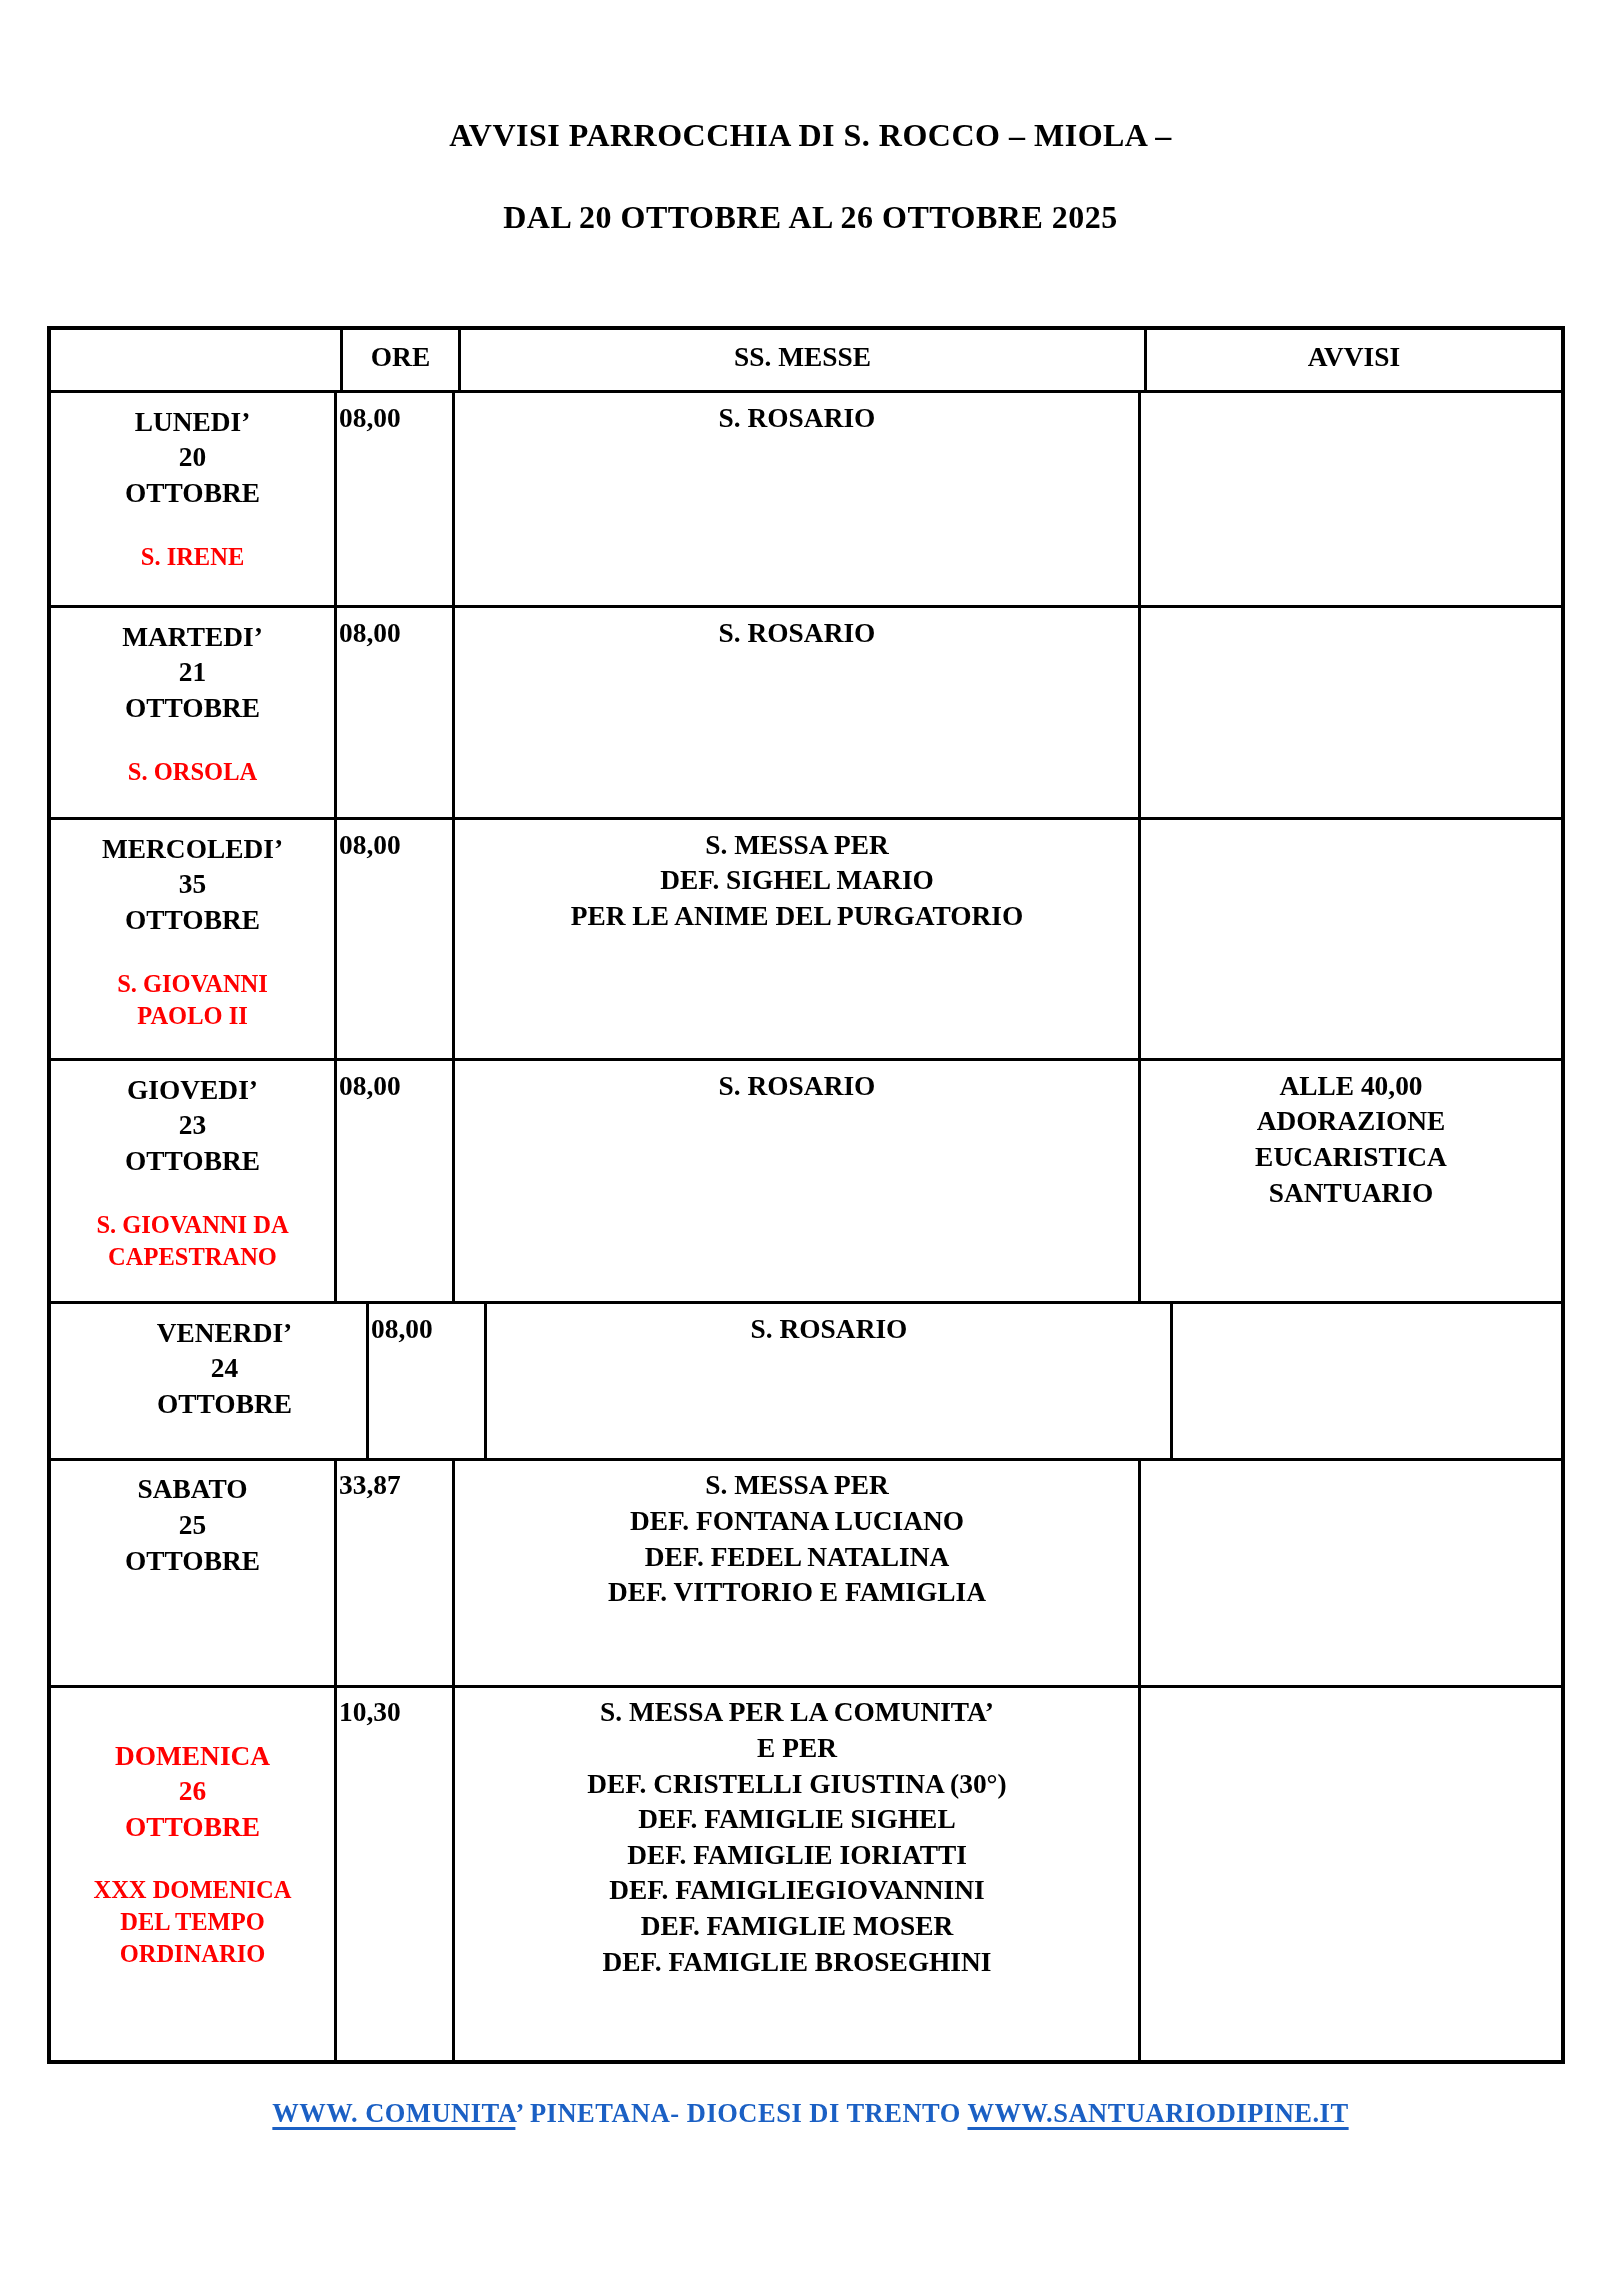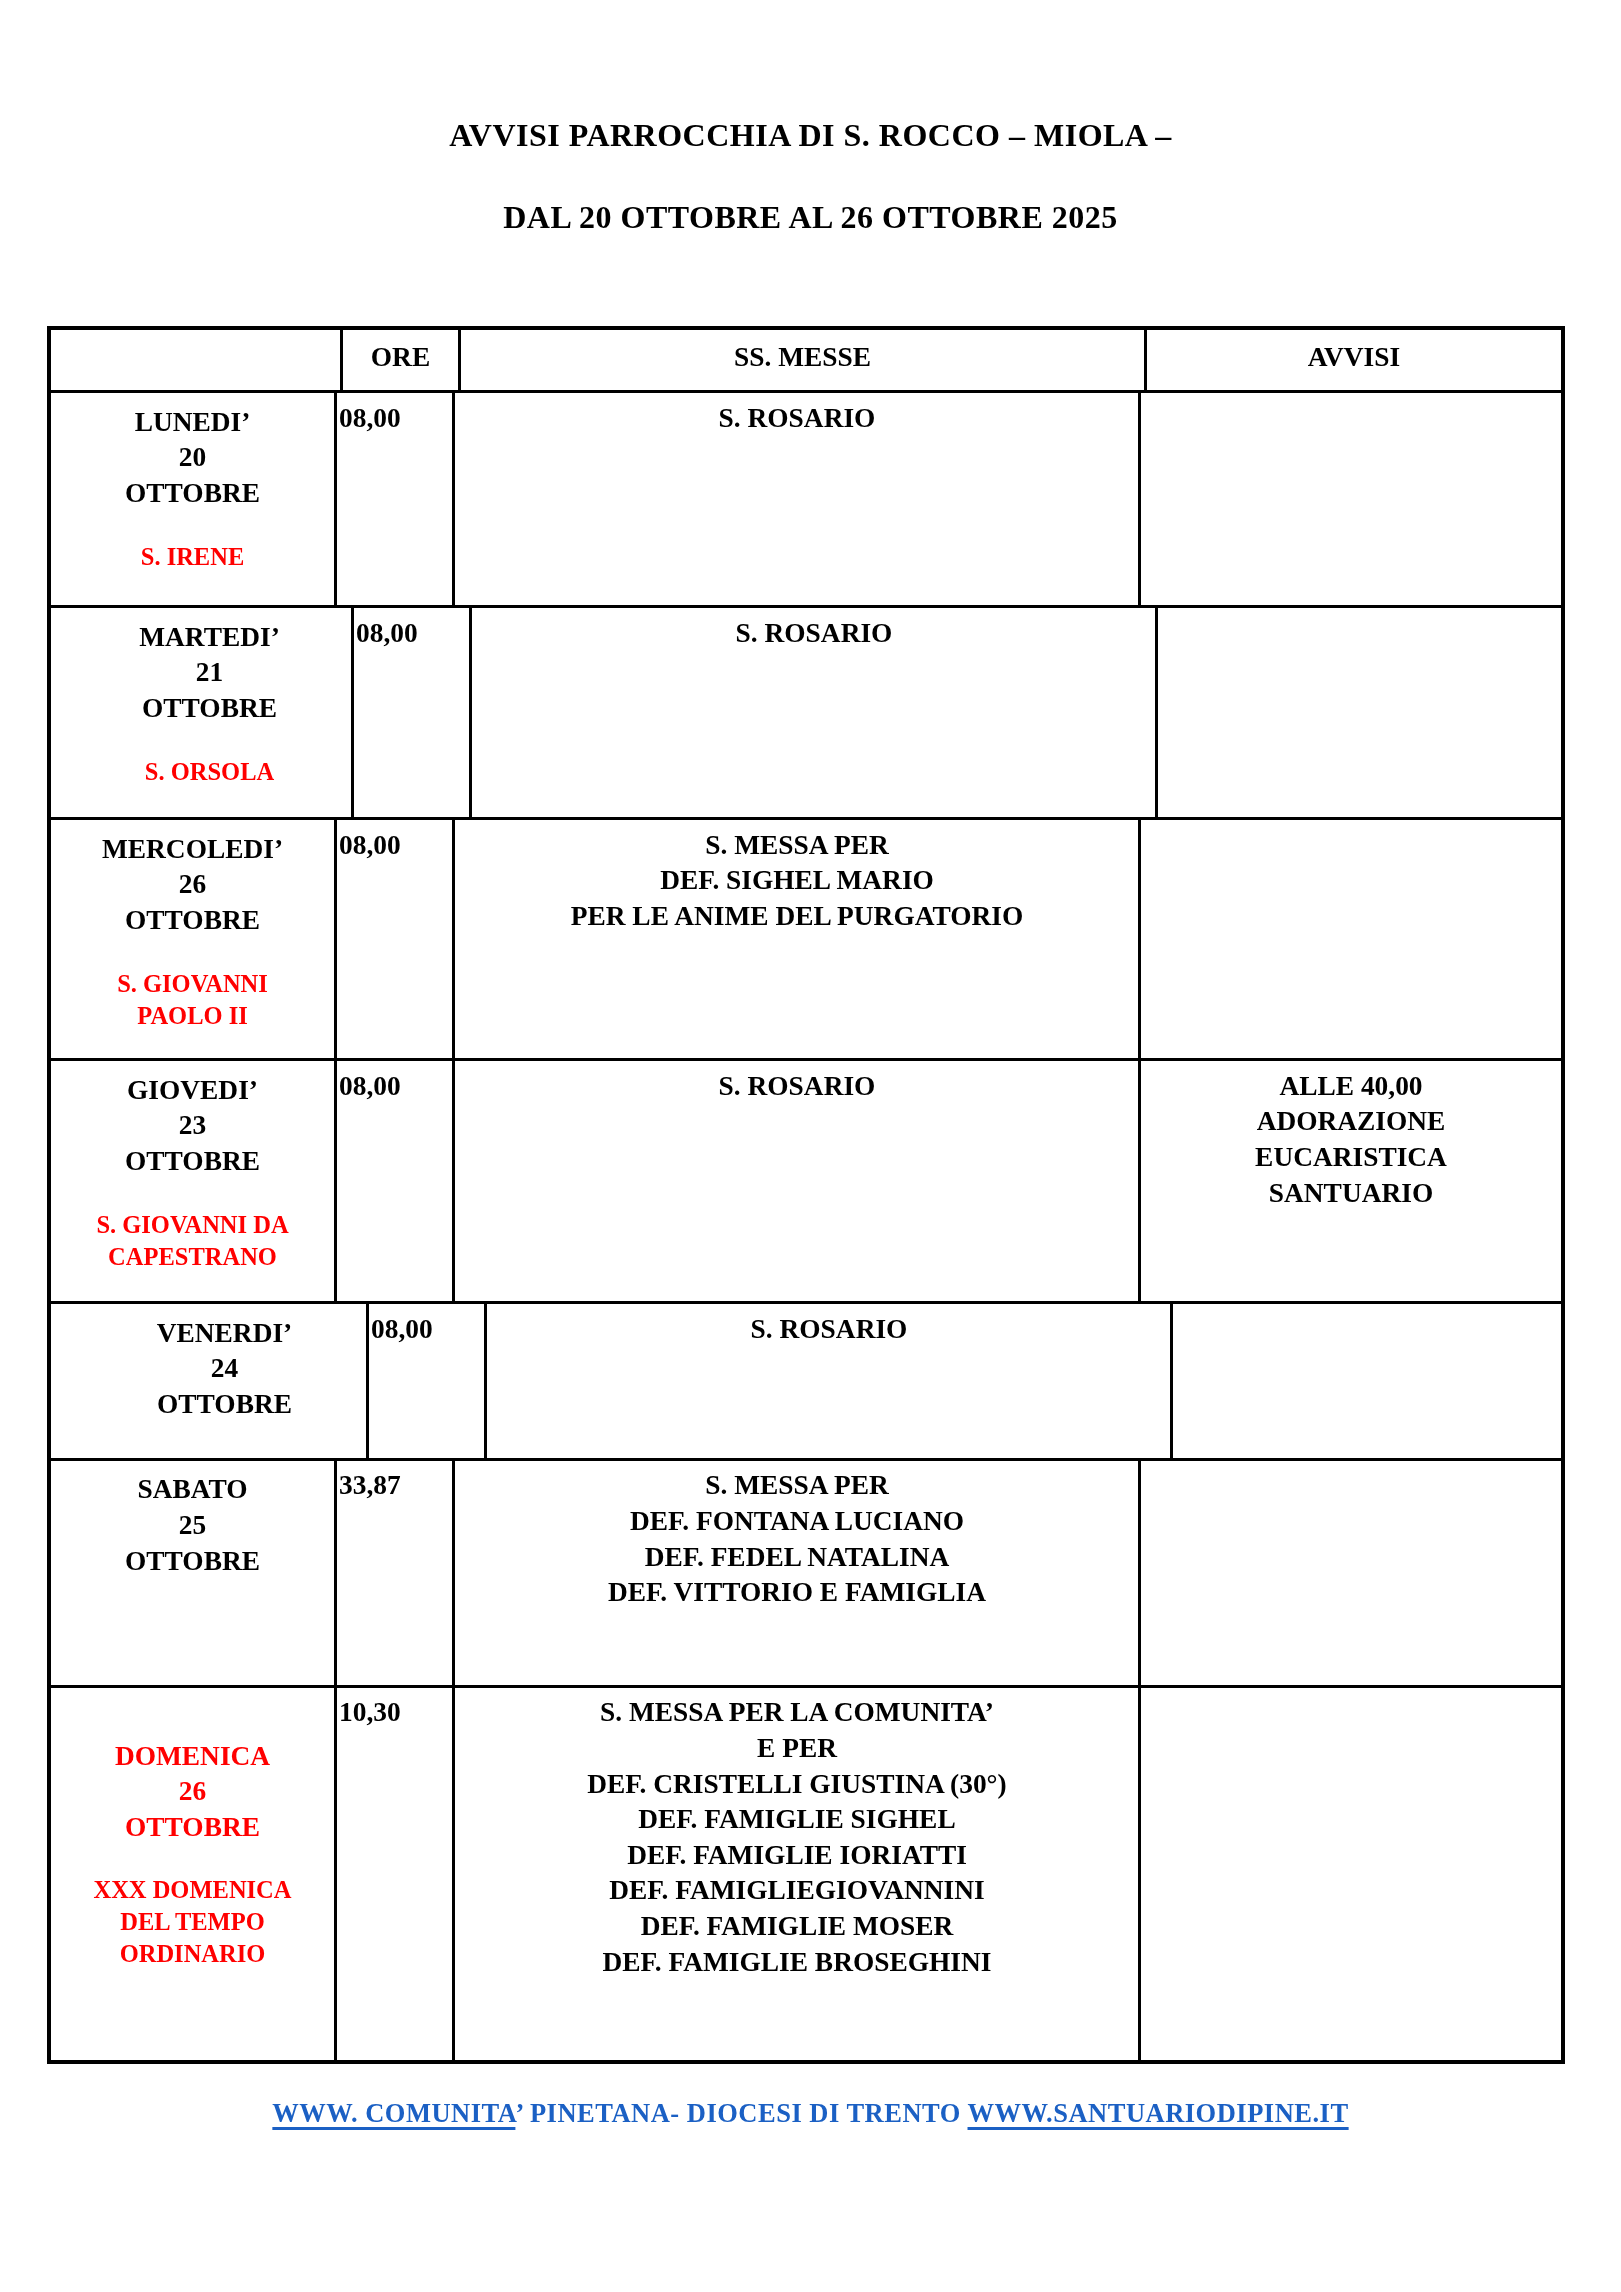--- a/index.html
+++ b/index.html
@@ -46,21 +46,21 @@
   .cell {
     border-right: 3.9px solid #000000;
     padding: 7.8px 3.9px 5.9px 3.9px;
     font-size: 27.4px;
     line-height: 1.3;
     overflow: hidden;
   }
   .cell:last-child { border-right: none; }
   .h-header { min-height: 63px; padding-left: 6px; }
   .h-r0 { min-height: 215px; }
-  .h-r1 { min-height: 212px; padding-left: 17px; }
+  .h-r1 { min-height: 212px; }
   .h-r2 { min-height: 241px; }
   .h-r3 { min-height: 243px; }
   .h-r4 { min-height: 140px; padding-left: 32px; }
   .h-r5 { min-height: 227px; }
   .h-r6 { min-height: 372px; }
   .cell.head { text-align: center; padding-top: 9.8px; }
   .cell.day { text-align: center; padding-top: 11.8px; }
   .cell.day.pad-top { padding-top: 51px; }
   .cell.ore { text-align: left; padding-left: 2px; }
   .cell.messe { text-align: center; padding-left: 4.9px; white-space: pre-line; }
@@ -123,21 +123,21 @@
       <div class="saint-lines">S. ORSOLA</div>
     </div>
     <div class="cell ore">08,00</div>
     <div class="cell messe">S. ROSARIO</div>
     <div class="cell avvisi"></div>
   </div>
 
   <div class="row h-r2">
     <div class="cell day">
       <div class="day-lines">MERCOLEDI’
-26
+35
 OTTOBRE</div>
       <div class="saint-lines">S. GIOVANNI
 PAOLO II</div>
     </div>
     <div class="cell ore">08,00</div>
     <div class="cell messe">S. MESSA PER
 DEF. SIGHEL MARIO
 PER LE ANIME DEL PURGATORIO</div>
     <div class="cell avvisi"></div>
   </div>

